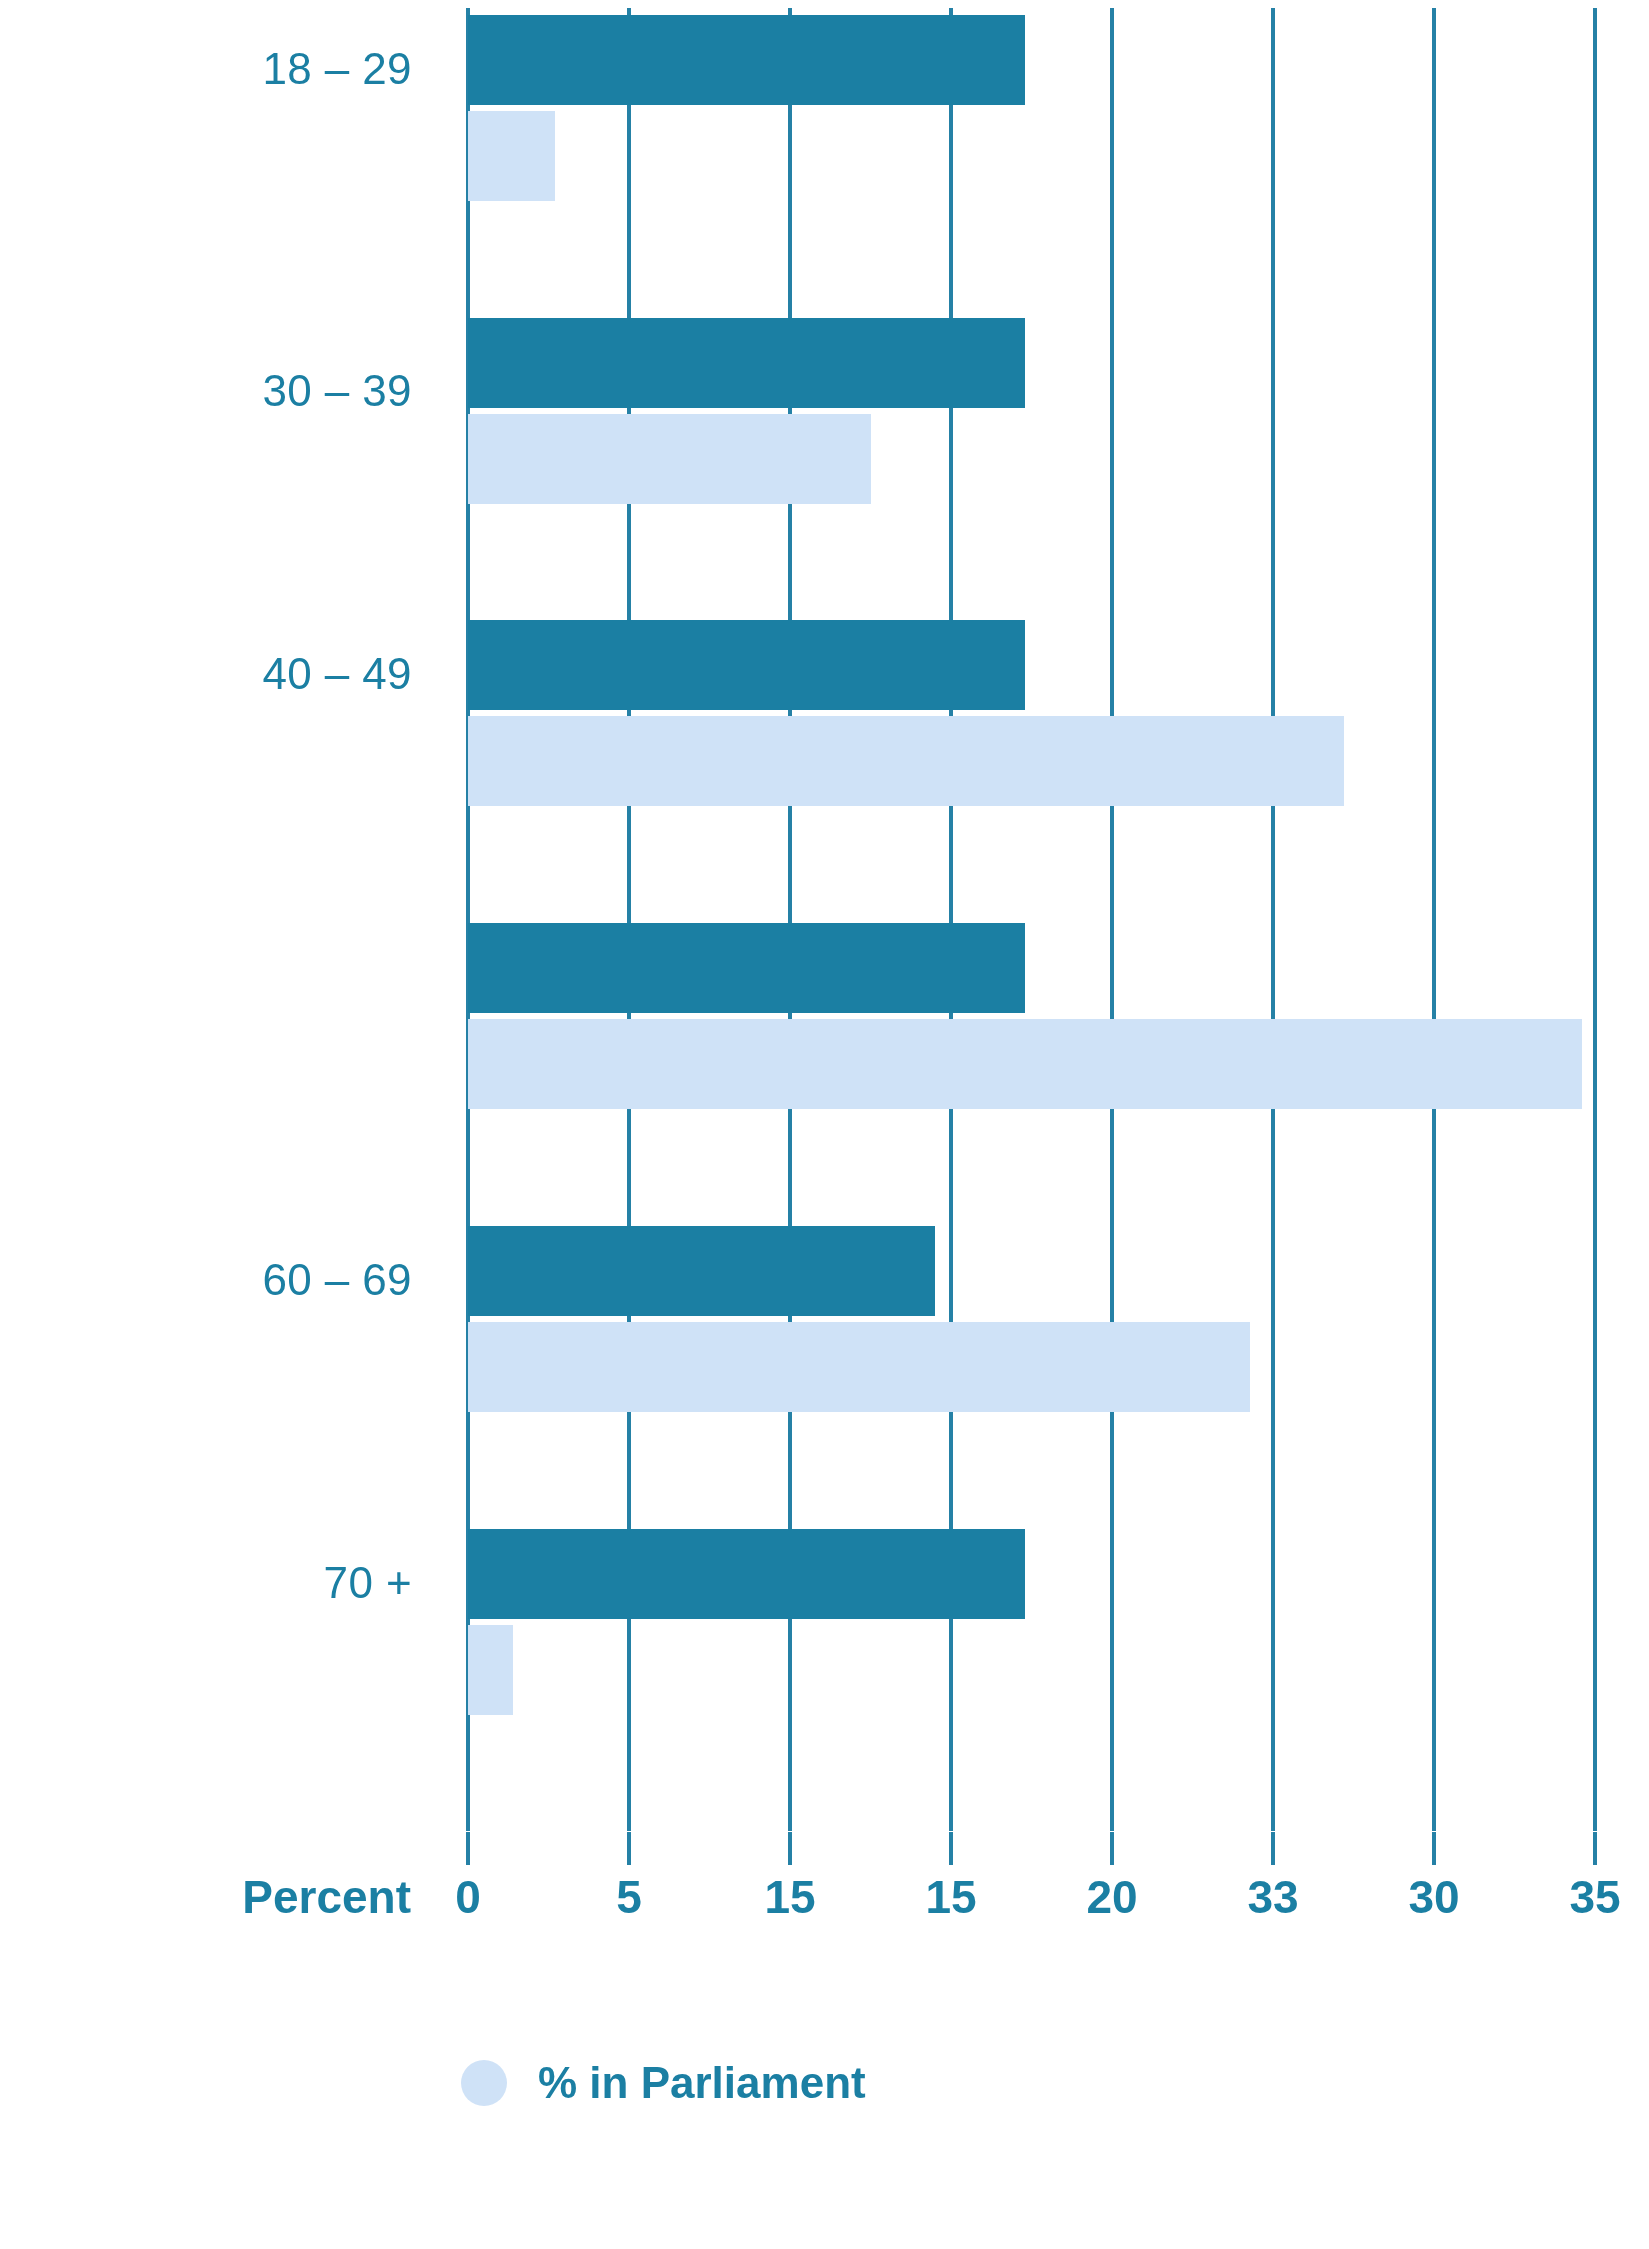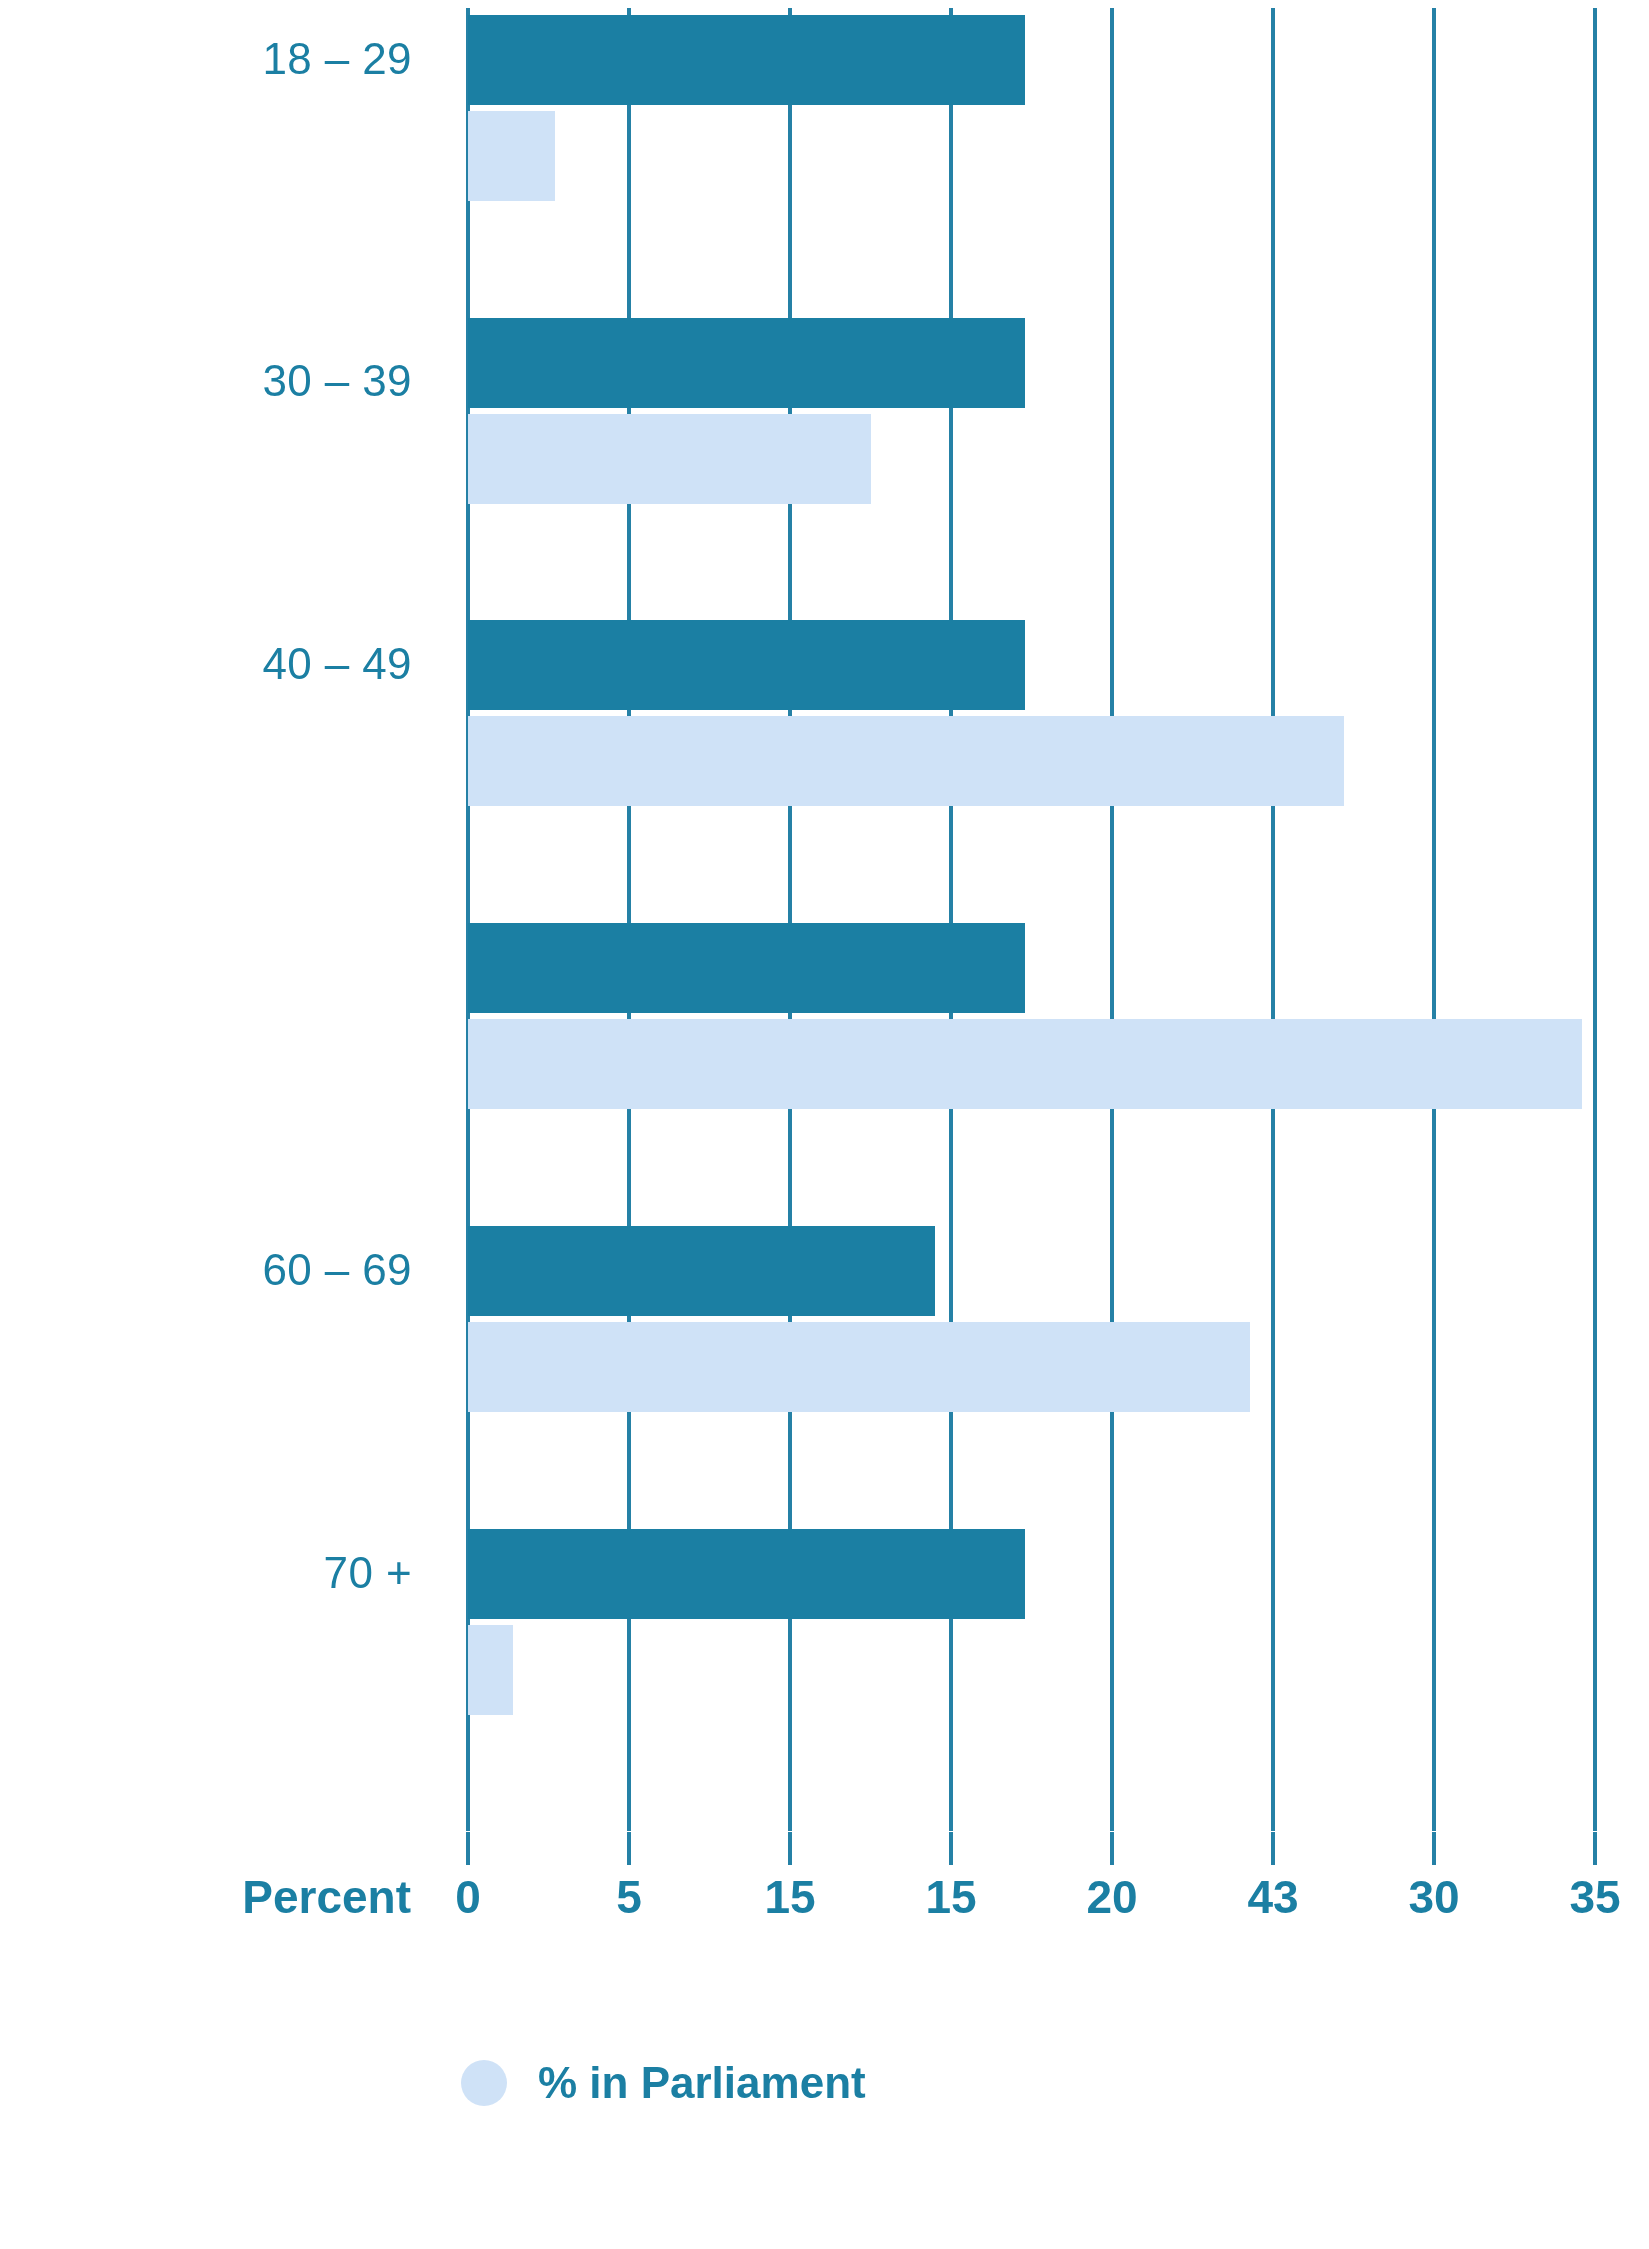--- a/index.html
+++ b/index.html
@@ -70,21 +70,21 @@
     text-align: right;
     font-size: 44px;
     font-weight: 400;
     color: #1B7FA3;
     letter-spacing: 0.4px;
     white-space: nowrap;
   }
   #cat-labels {
     position: absolute;
     left: 0;
-    top: 10px;
+    top: 20px;
     width: 428px;
     height: 1823px;
   }
   #cat-labels .cat-label {
     position: absolute;
     left: 0;
     width: 412px;
     right: auto;
   }
 
@@ -208,21 +208,21 @@
       <div class="tick-label" style="left: 468px;">0</div>
       <div class="tick" style="left: 629px;"></div>
       <div class="tick-label" style="left: 629px;">5</div>
       <div class="tick" style="left: 790px;"></div>
       <div class="tick-label" style="left: 790px;">15</div>
       <div class="tick" style="left: 951px;"></div>
       <div class="tick-label" style="left: 951px;">15</div>
       <div class="tick" style="left: 1112px;"></div>
       <div class="tick-label" style="left: 1112px;">20</div>
       <div class="tick" style="left: 1273px;"></div>
-      <div class="tick-label" style="left: 1273px;">43</div>
+      <div class="tick-label" style="left: 1273px;">33</div>
       <div class="tick" style="left: 1434px;"></div>
       <div class="tick-label" style="left: 1434px;">30</div>
       <div class="tick" style="left: 1595px;"></div>
       <div class="tick-label" style="left: 1595px;">35</div>
     </div>
 
   <div id="legend">
       <div class="legend-item">
         <span class="legend-swatch" style="background: rgb(207, 226, 247);"></span>
         <span class="legend-label">% in Parliament</span>

